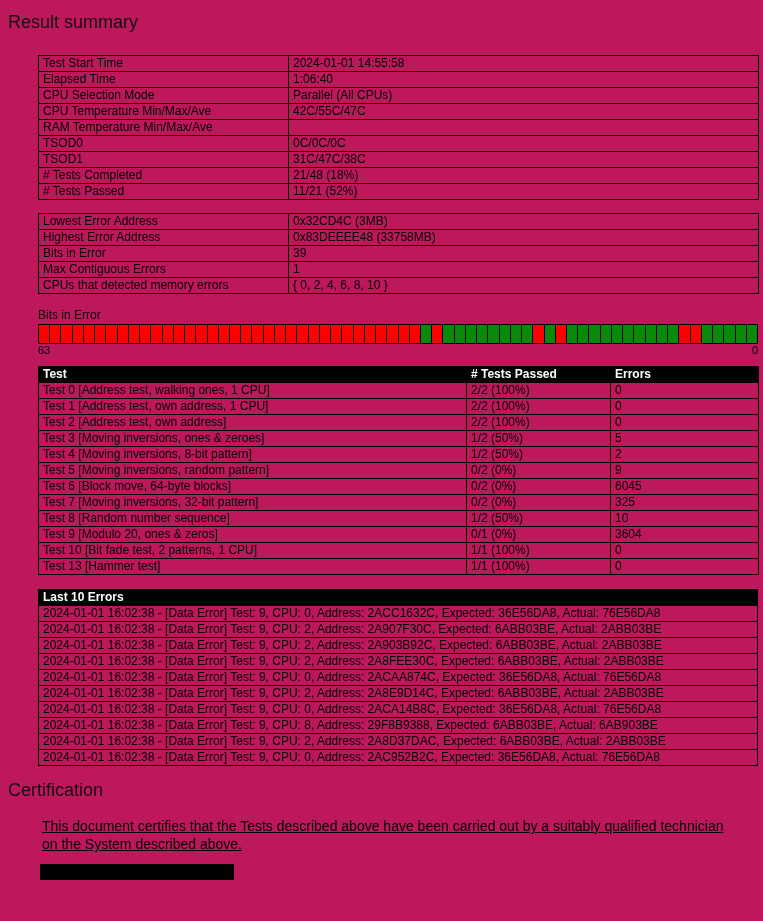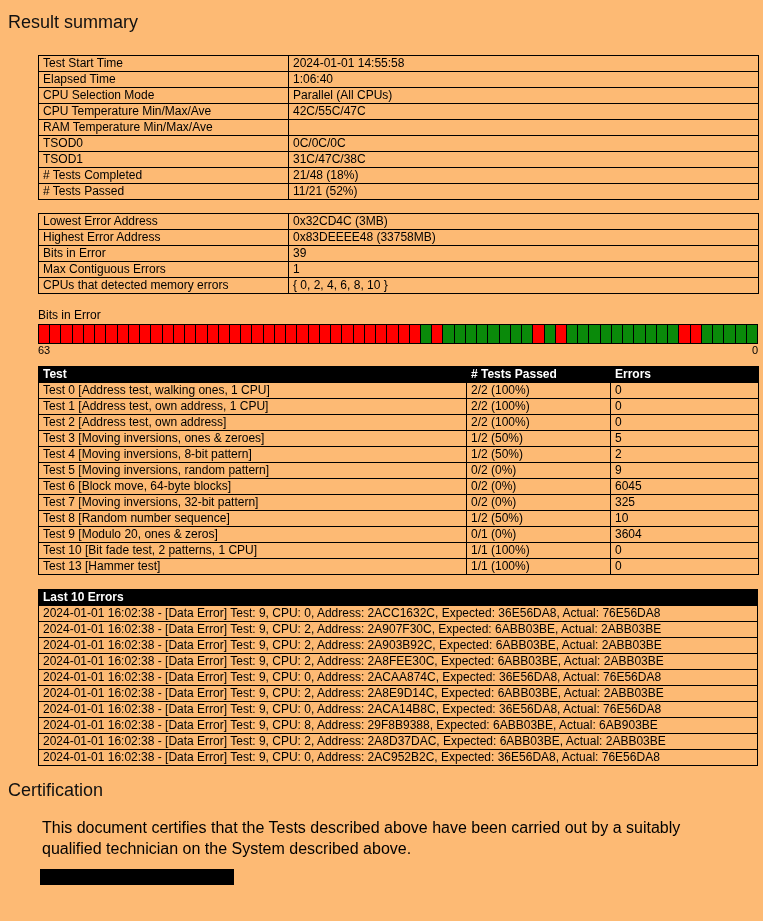--- a/index.html
+++ b/index.html
@@ -2,21 +2,21 @@
 <html><head>
 <meta charset="utf-8">
 <style>
   * { box-sizing: border-box; }
   html, body { margin: 0; padding: 0; background: #fff; }
   .page {
     position: relative;
     width: 763px;
     height: 921px;
     overflow: hidden;
-    background: #fdba74;
+    background: #be185d;
     color: #000;
     font-family: "Liberation Sans", sans-serif;
   }
   h2.section-heading {
     font-size: 18px;
     font-weight: 400;
     margin: 0;
     padding: 12px 0 0 8px;
     color: #111;
   }
@@ -68,22 +68,23 @@
     display: flex;
     justify-content: space-between;
     margin-left: 38px;
     width: 720px;
     font-size: 11px;
     line-height: 12px;
   }
   .cert-text {
     margin: 16px 0 0 42px;
     width: 698px;
-    font-size: 16px;
+    font-size: 14px;
     line-height: 1.32;
+    text-decoration: underline;
   }
   .cutoff-bar {
     margin: 10px 0 0 40px;
     width: 194px;
     height: 16px;
     background: #000;
   }
 </style>
 </head>
 <body>

